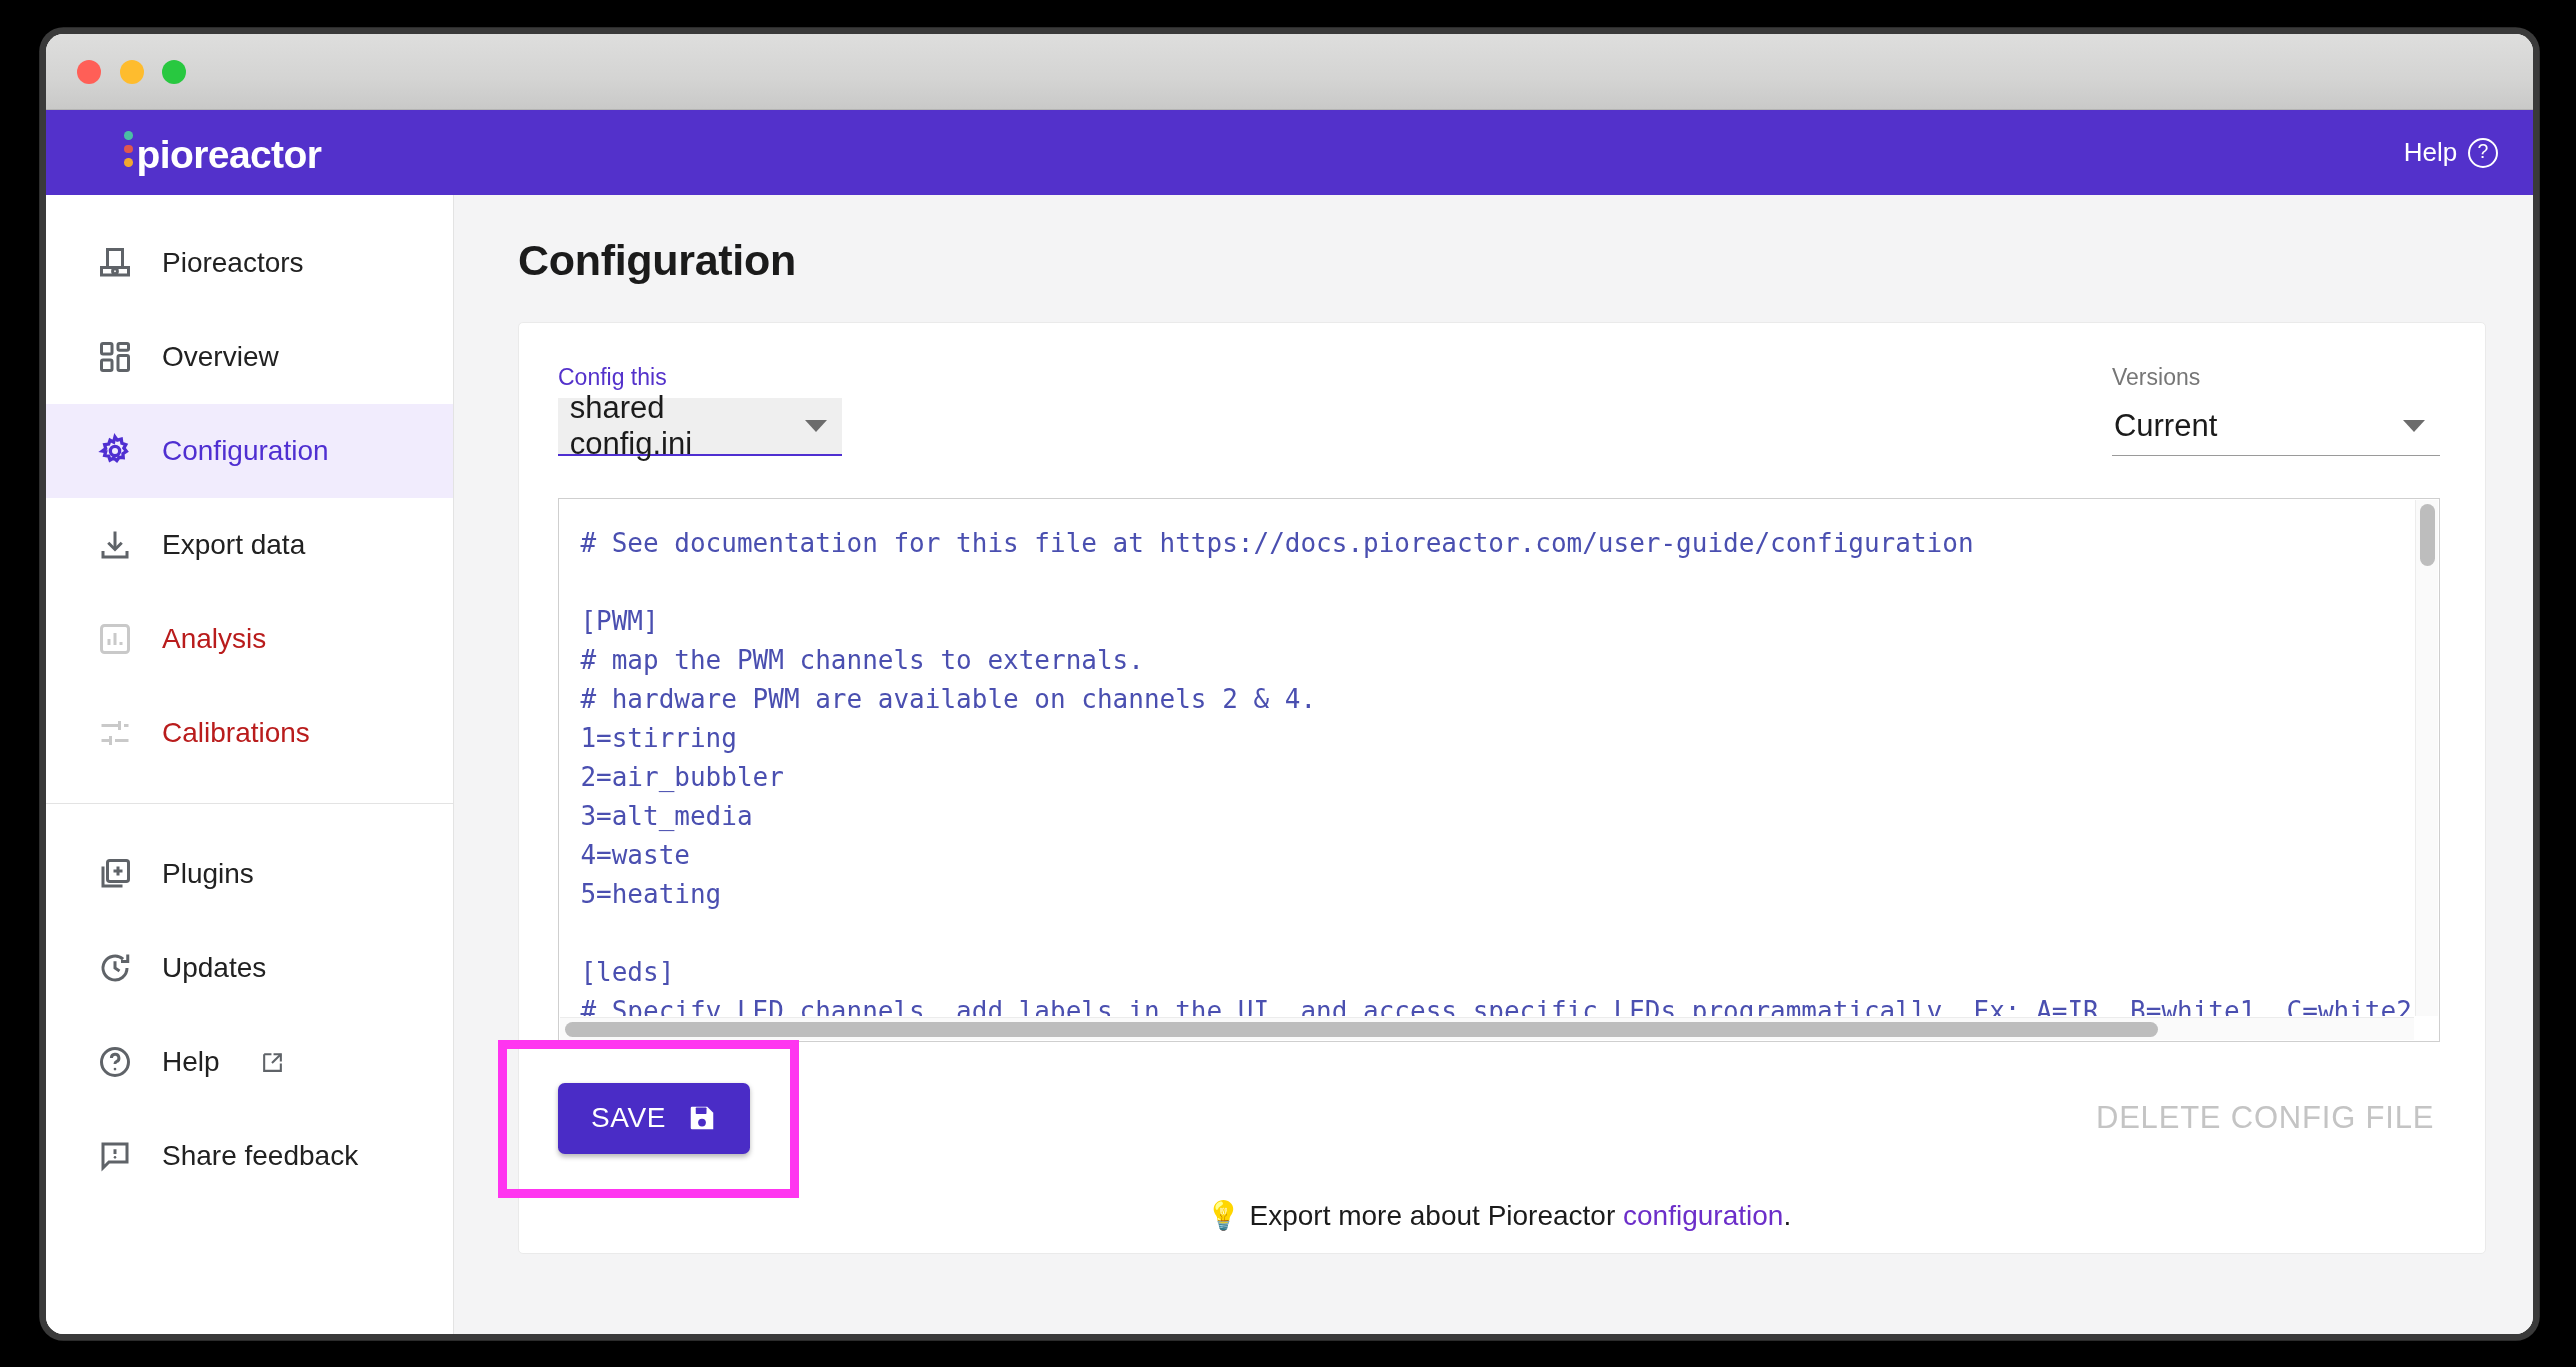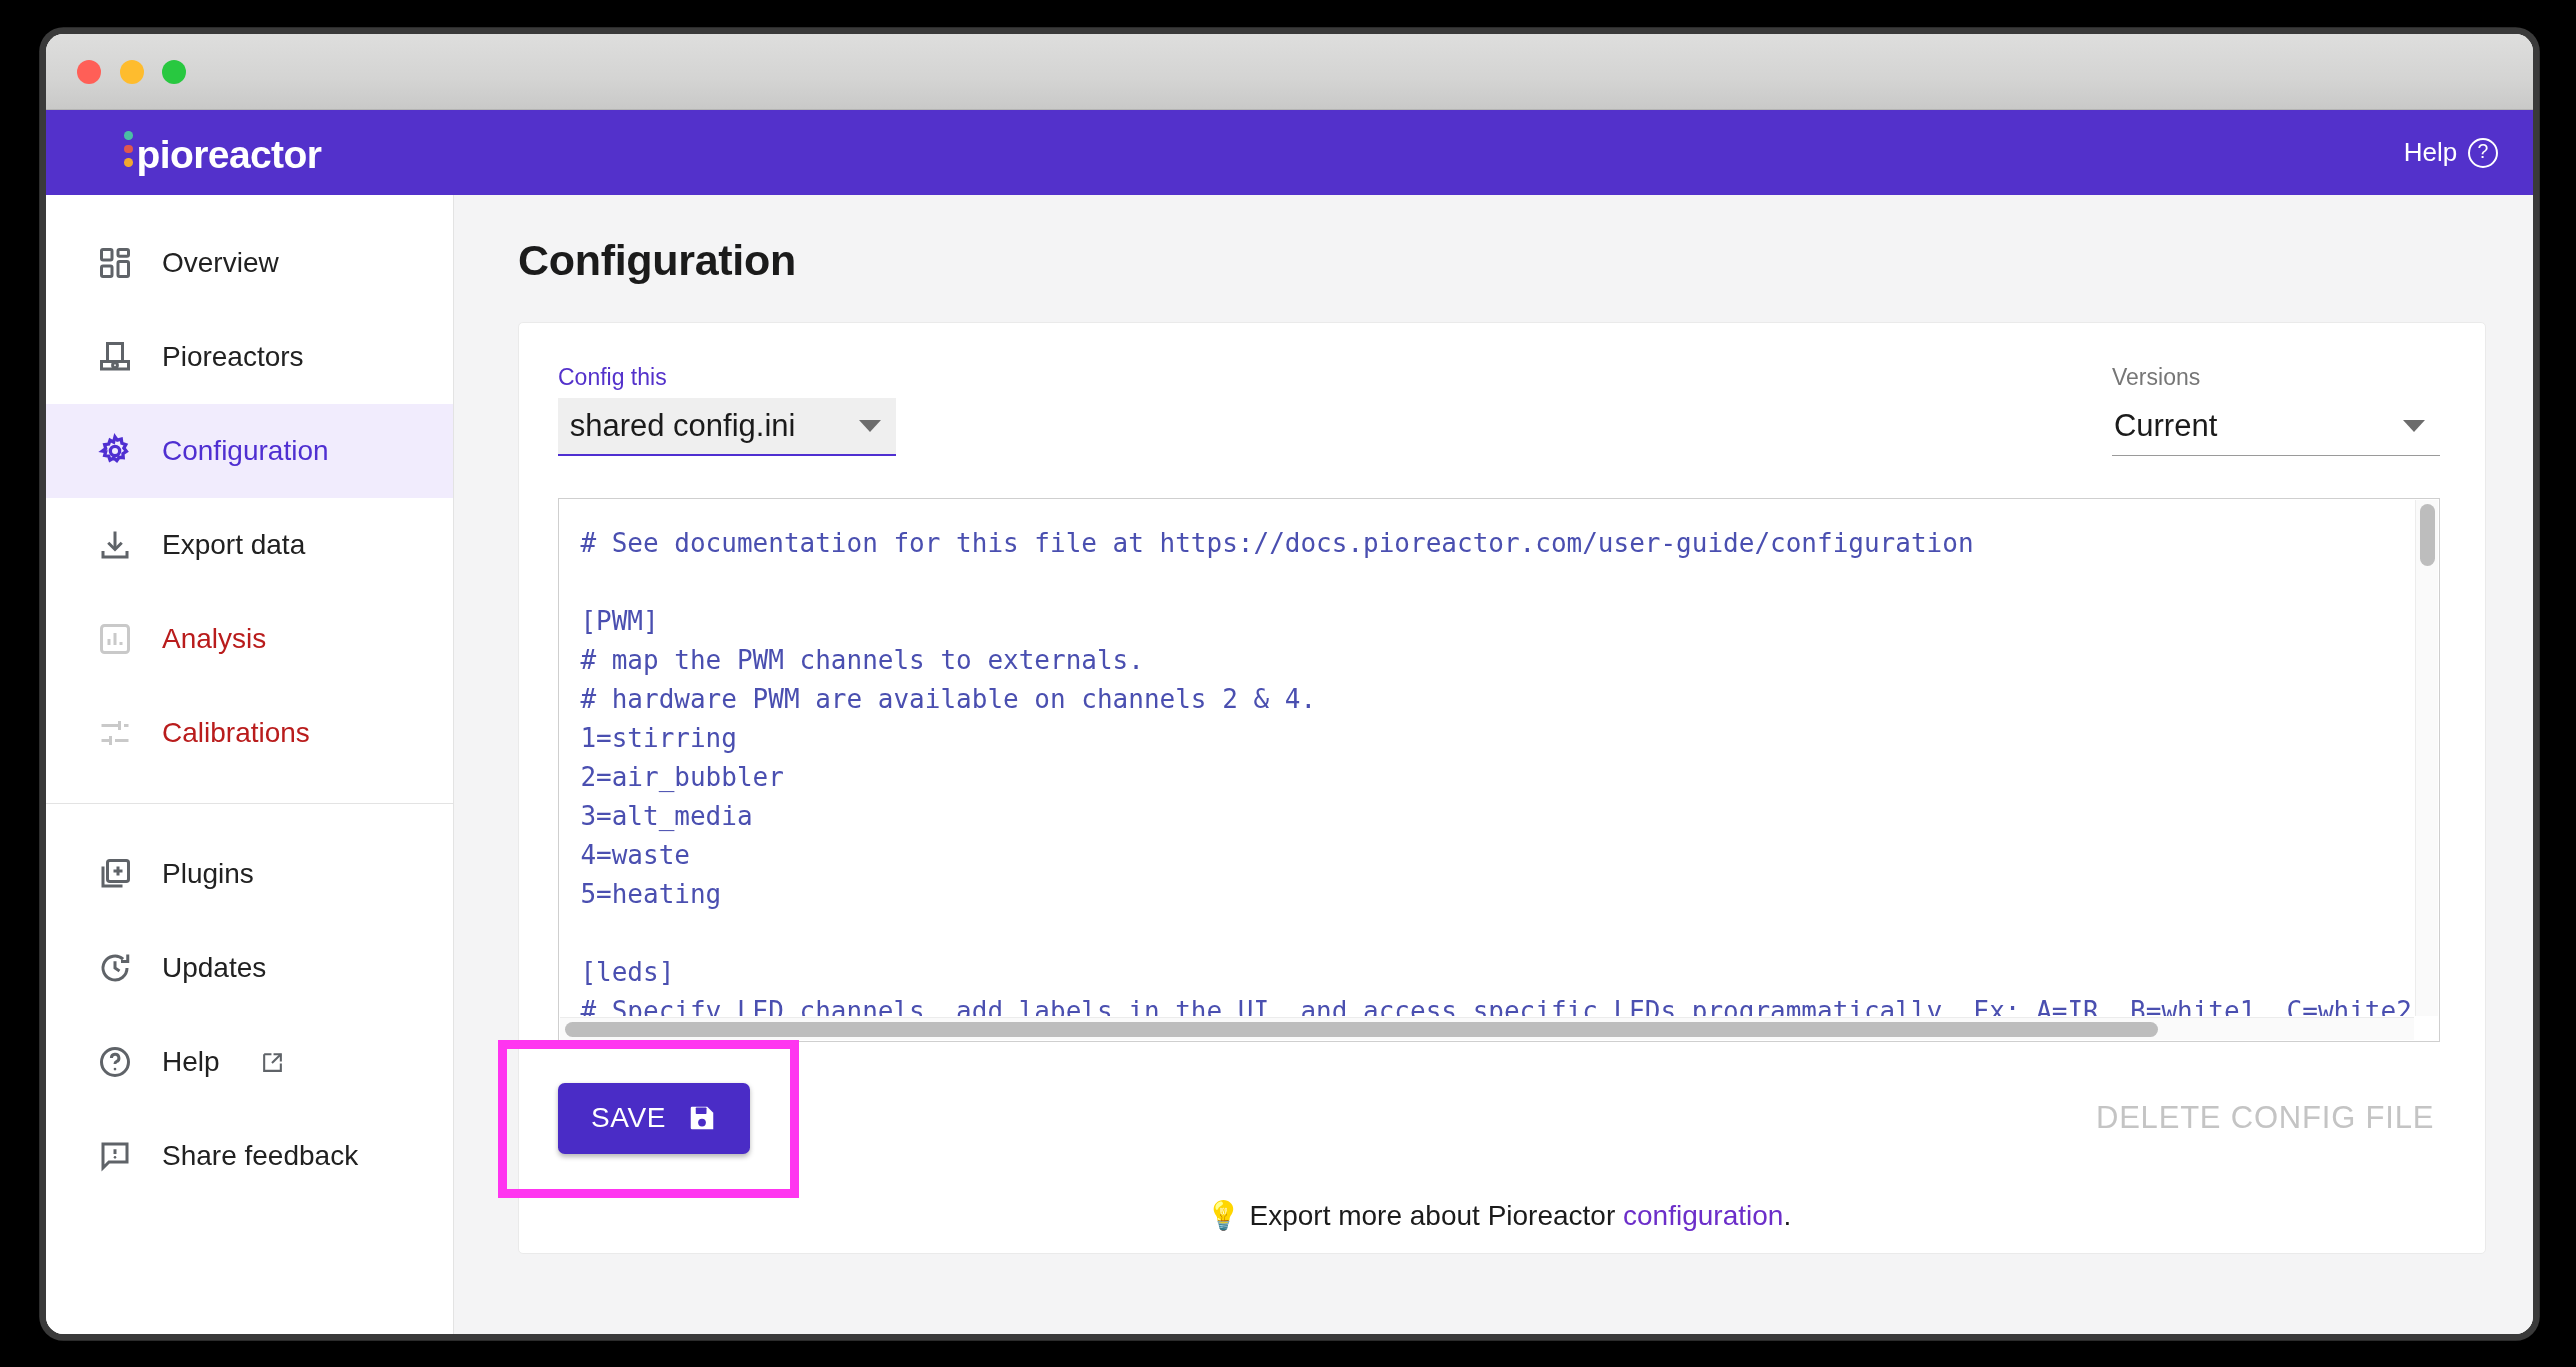--- a/index.html
+++ b/index.html
@@ -142,21 +142,21 @@
     font-size: 23px; color: #5331cb;
     margin-bottom: 8.7px; line-height: 1;
   }
   .field-label.grey { color: #767676; }
   .select {
     display: flex; align-items: center;
     justify-content: space-between;
     background: #efefef;
     border-bottom: 2.9px solid #4f2fd1;
     height: 58px;
-    width: 338px;
+    width: 284px;
     padding: 0 14.6px 0 11.7px;
     font-size: 31px; color: #1b1b1b;
     cursor: pointer;
   }
   .select.plain {
     background: transparent;
     border-bottom: 1.9px solid #9a9a9a;
     width: 328px;
     padding-left: 1.9px;
   }
@@ -297,38 +297,38 @@
       </a>
     </div>
 
     <div class="body">
 
       <nav class="sidebar">
 
         <div class="nav-item">
           <span class="ico">
             <svg viewBox="0 0 24 24" fill="none" stroke="currentColor" stroke-width="2">
+              <path d="M7 3h10v12H7z"></path>
+                <path d="M3 15h18v5H3z"></path>
+                <circle cx="12" cy="17.5" r="1.6"></circle>
+            </svg>
+          </span>
+          <span class="nav-label">Pioreactors</span>
+        </div>
+
+        <div class="nav-item">
+          <span class="ico">
+            <svg viewBox="0 0 24 24" fill="none" stroke="currentColor" stroke-width="2">
               <rect x="3" y="3" width="7" height="7" rx="1"></rect>
                 <rect x="14" y="3" width="7" height="4.5" rx="1"></rect>
               <rect x="3" y="14" width="7" height="7" rx="1"></rect>
                 <rect x="14" y="11" width="7" height="10" rx="1"></rect>
             </svg>
           </span>
           <span class="nav-label">Overview</span>
-        </div>
-
-        <div class="nav-item">
-          <span class="ico">
-            <svg viewBox="0 0 24 24" fill="none" stroke="currentColor" stroke-width="2">
-              <path d="M7 3h10v12H7z"></path>
-                <path d="M3 15h18v5H3z"></path>
-                <circle cx="12" cy="17.5" r="1.6"></circle>
-            </svg>
-          </span>
-          <span class="nav-label">Pioreactors</span>
         </div>
 
         <div class="nav-item active">
           <span class="ico">
             <svg viewBox="0 0 24 24" fill="none" stroke="currentColor" stroke-width="2.2">
               <circle cx="12" cy="12" r="3.1"></circle>
               <path d="M12 2.6l1.6 2.2 2.6-.7.4 2.7 2.6.9-1.3 2.4 1.7 2.1-2.3 1.5.2 2.7-2.7-.2-1.6 2.2-2.1-1.7-2.4 1.3-.9-2.6-2.7-.4.7-2.6L3.6 12l2.2-1.6-.7-2.6 2.7-.4.9-2.6 2.4 1.3z"></path>
             </svg>
           </span>
           <span class="nav-label">Configuration</span>

